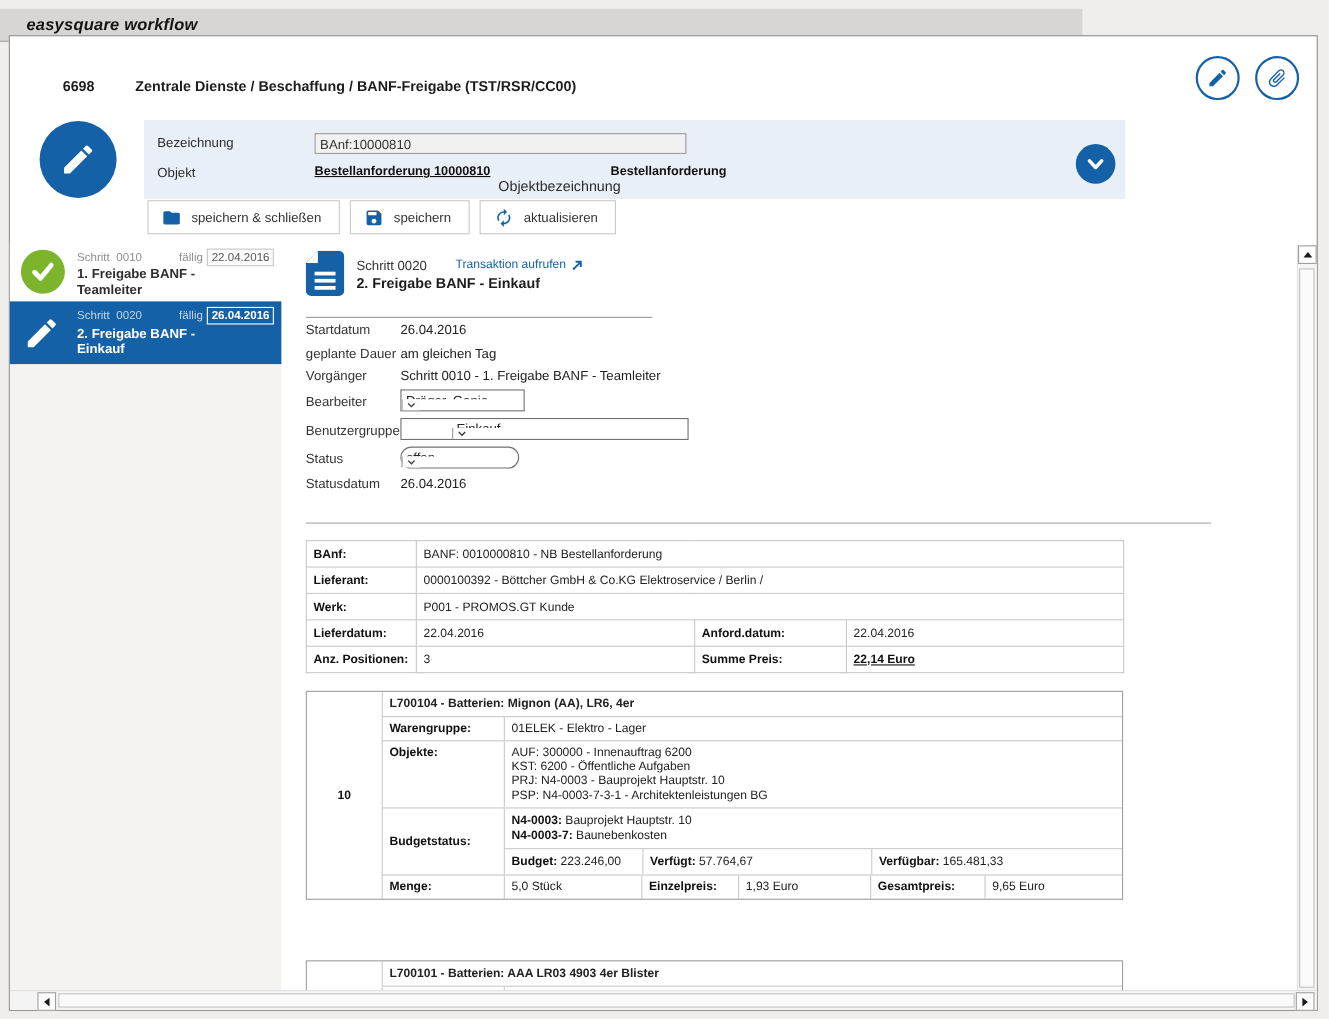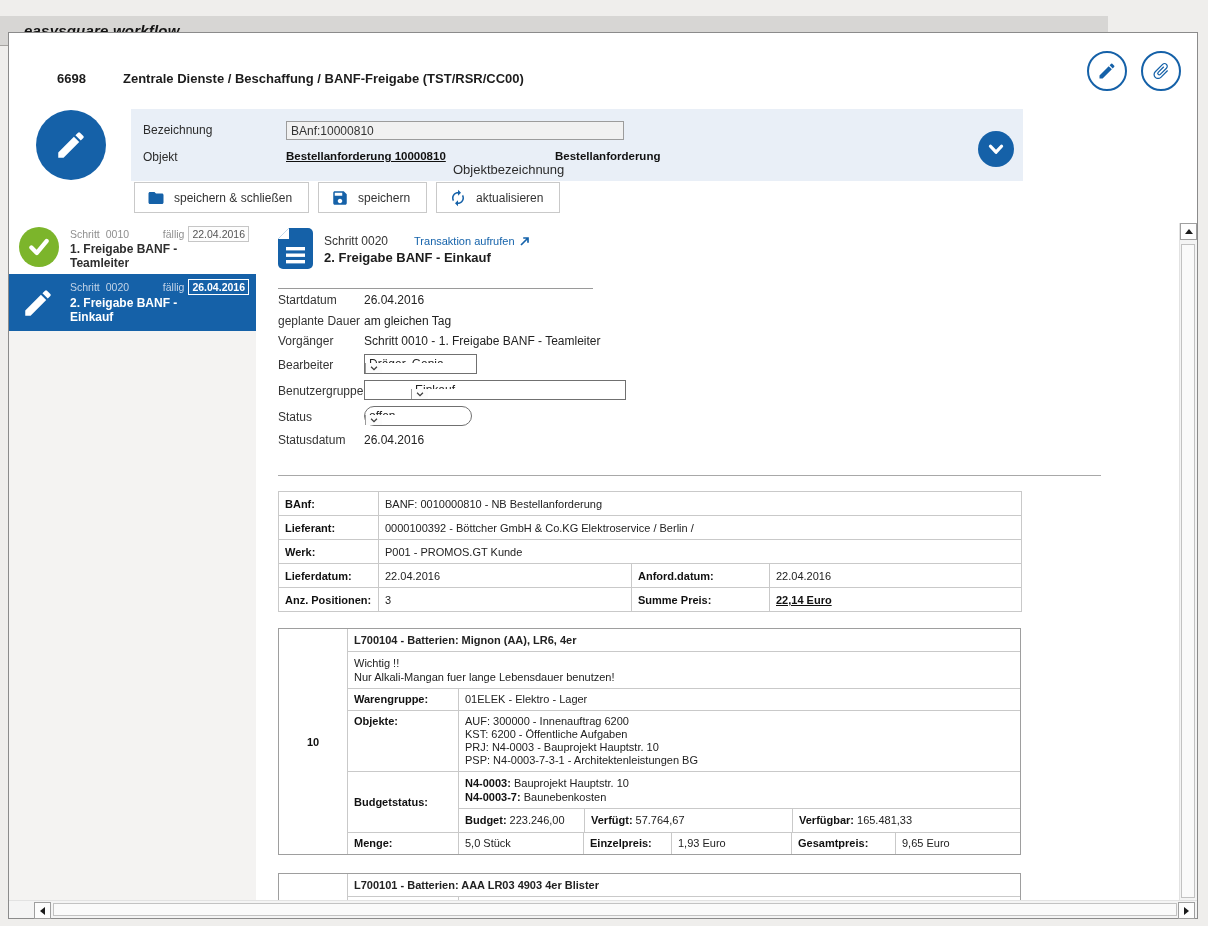--- a/index.html
+++ b/index.html
@@ -1,20 +1,20 @@
 <!DOCTYPE html>
 <html><head>
 <meta charset="utf-8">
 <style>
   * { margin:0; padding:0; box-sizing:border-box; }
   html,body { width:1208px; height:926px; }
   body { font-family:"Liberation Sans","DejaVu Sans",sans-serif; background:#efeeec; position:relative; overflow:hidden; }
 
   
-  .titlebar { position:absolute; left:0; top:16px; width:1108px; height:30px;
+  .titlebar { position:absolute; left:0; top:8px; width:984px; height:30px;
     background:#d7d6d4; border-bottom:1px solid #a6a4a1; }
   .app-title { position:absolute; left:24px; top:6px; font-size:15px; font-weight:bold;
     font-style:italic; color:#141414; letter-spacing:.2px; }
 
   
   .window { position:absolute; left:8px; top:32px; width:1190px; height:887px;
     background:#fff; border:1px solid #8b8b8b; }
 
   .doc-id { position:absolute; left:48px; top:38px; font-size:13px; font-weight:bold; color:#1c1c1c; }
   .breadcrumb { position:absolute; left:114px; top:38px; font-size:13px; font-weight:bold; color:#1c1c1c; }
@@ -359,26 +359,20 @@
       </tr>
     </tbody>
       </table>
 
     <div class="pos-table p1">
       <div class="pos-num">10</div>
       <div class="pos-body">
         <div class="prow title-row">
           <span class="pcell grow">L700104 - Batterien: Mignon (AA), LR6, 4er</span>
         </div>
-        <div class="prow note-row">
-          <span class="pcell grow">
-            <span>Wichtig !!</span><br>
-            <span>Nur Alkali-Mangan fuer lange Lebensdauer benutzen!</span>
-          </span>
-        </div>
         <div class="prow">
           <span class="pcell lbl w110">Warengruppe:</span>
           <span class="pcell grow">01ELEK - Elektro - Lager</span>
         </div>
         <div class="prow">
           <span class="pcell lbl w110">Objekte:</span>
           <span class="pcell grow">
             <span>AUF: 300000 - Innenauftrag 6200</span><br>
             <span>KST: 6200 - Öffentliche Aufgaben</span><br>
             <span>PRJ: N4-0003 - Bauprojekt Hauptstr. 10</span><br>

